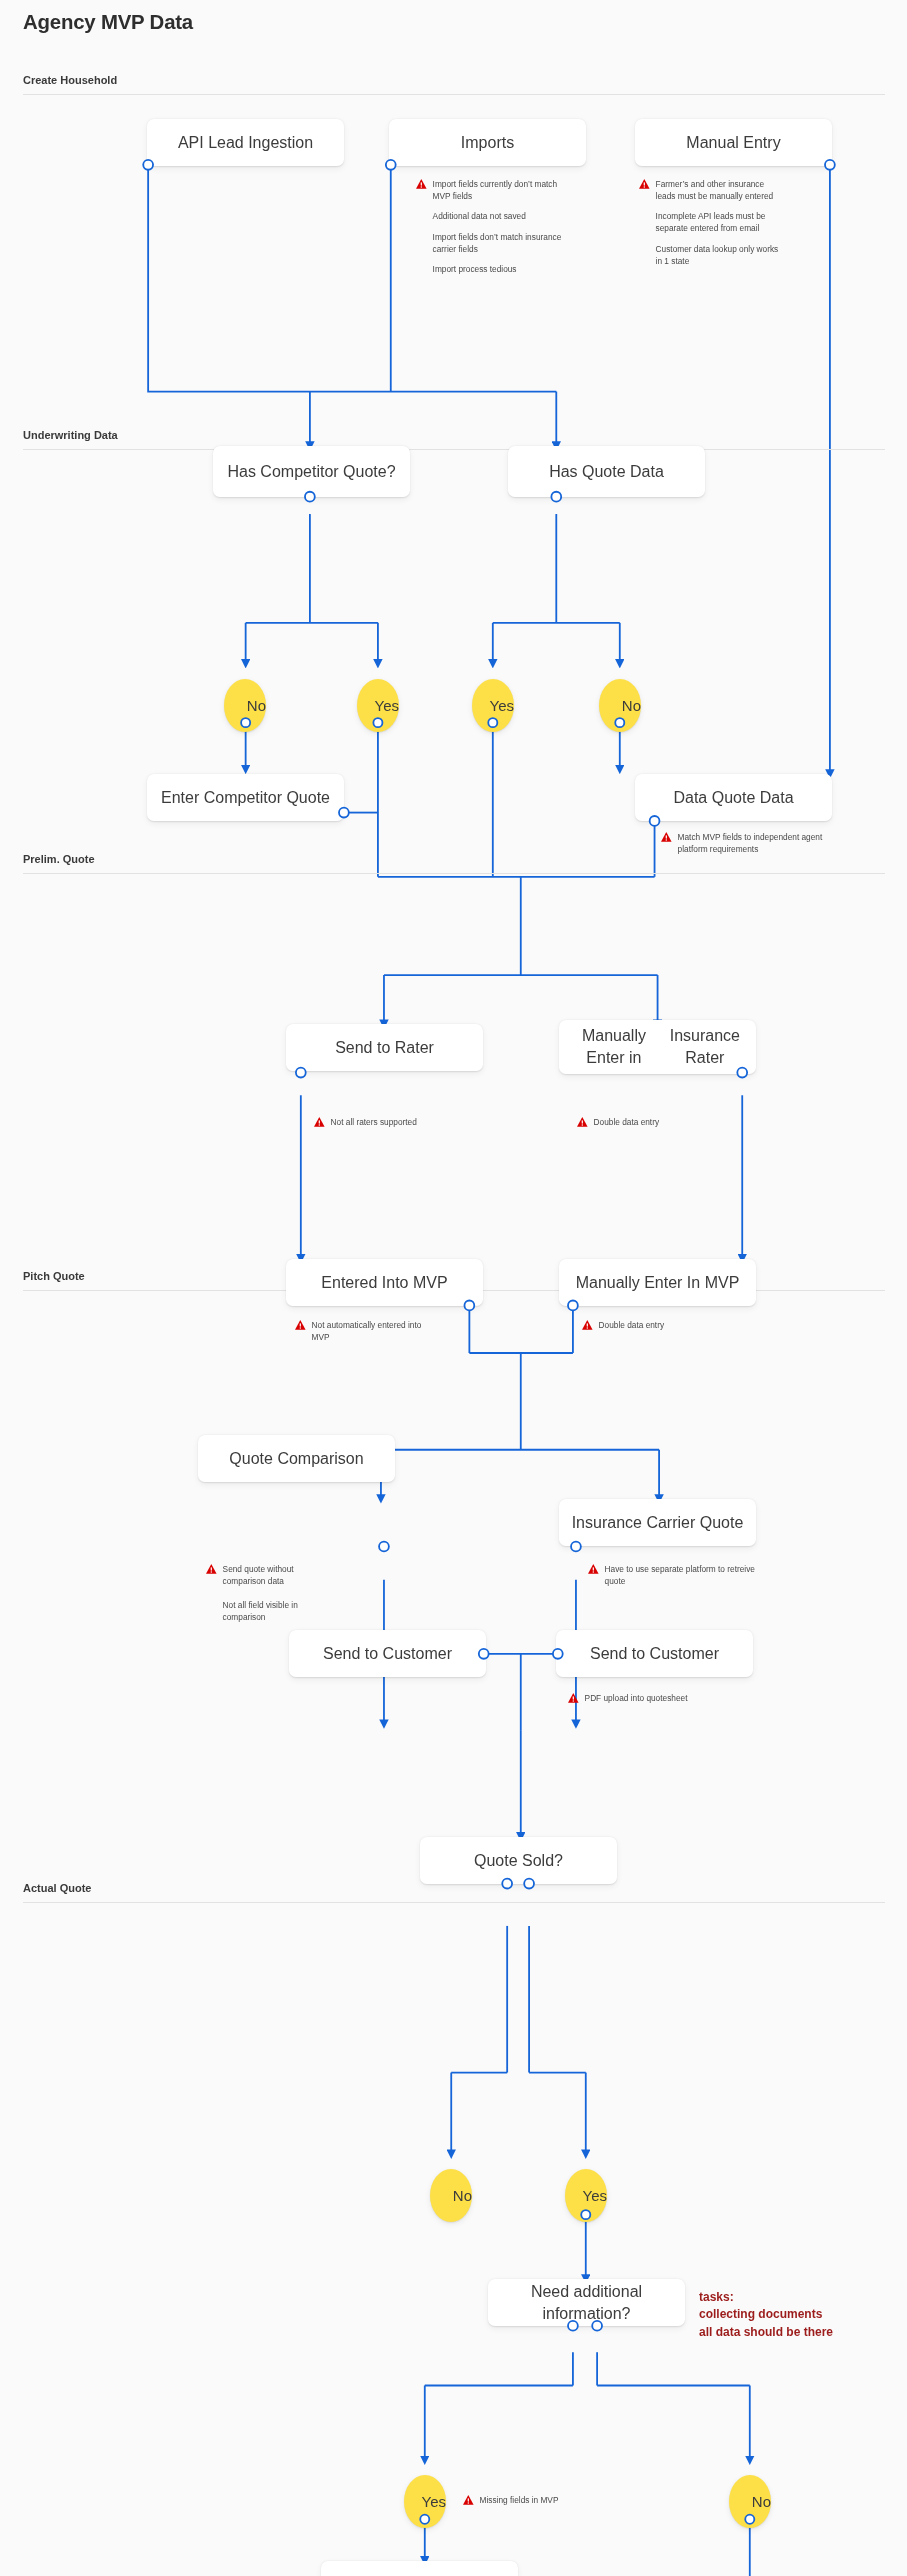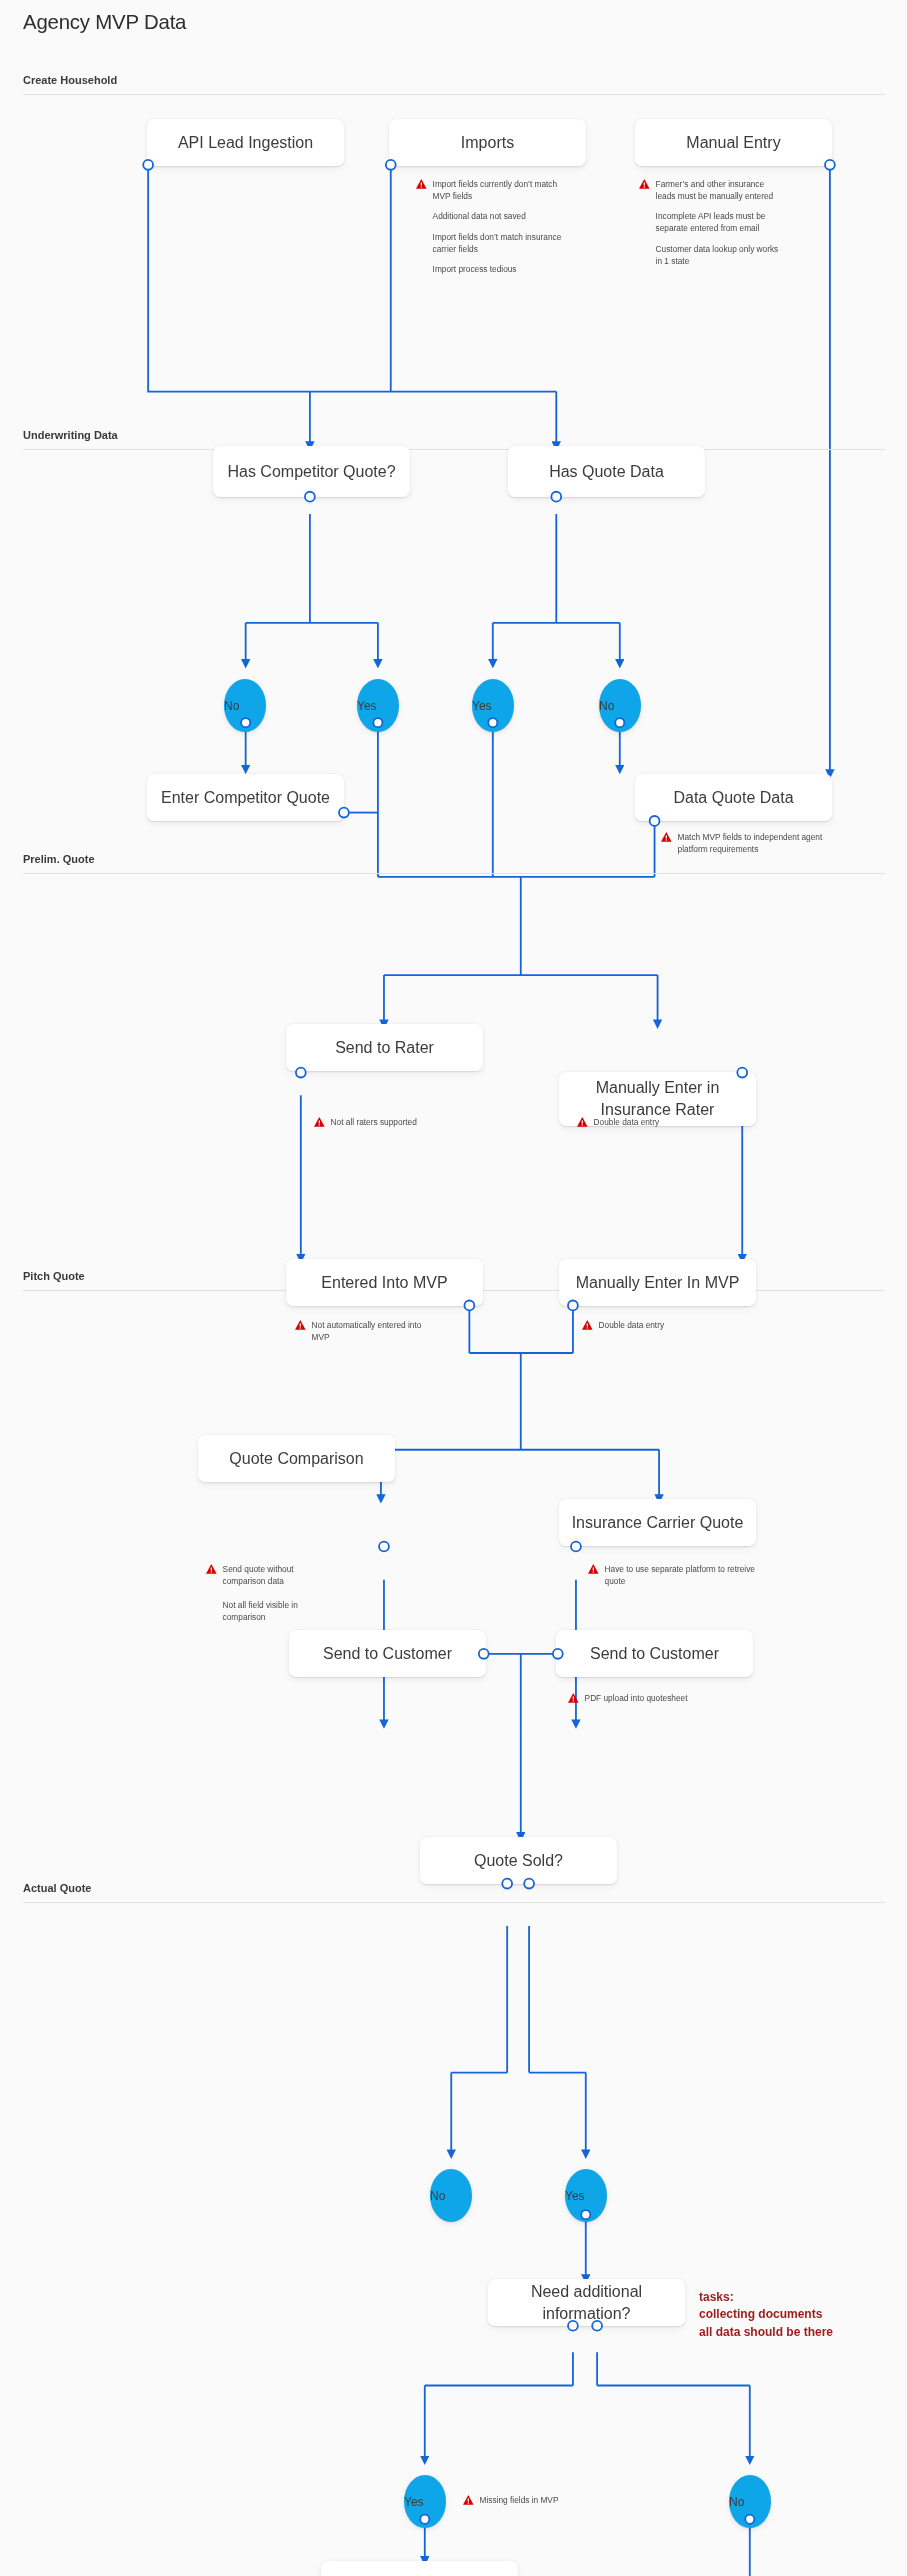--- a/index.html
+++ b/index.html
@@ -1,36 +1,36 @@
 <!DOCTYPE html>
 <html style="font-size:12px"><head>
 <meta charset="utf-8">
 <style>
   html,body{margin:0;padding:0;background:#fafafa;}
   body{font-family:"Liberation Sans","DejaVu Sans",sans-serif;-webkit-font-smoothing:antialiased;}
   #page{position:relative;width:907px;height:2576px;background:#fafafa;overflow:hidden;}
 
   
-  .page-title{position:absolute;left:23px;top:10.6px;font-size:20.4px;font-weight:normal;color:#2e2e2e;letter-spacing:-0.2px;}
+  .page-title{position:absolute;left:23px;top:10.6px;font-size:20.4px;font-weight:bold;color:#2e2e2e;letter-spacing:-0.2px;}
   .section{position:absolute;left:0;width:907px;}
   .section .slabel{position:absolute;left:23px;top:0;font-size:11px;font-weight:bold;color:#3a3a3a;white-space:nowrap;}
   .section .srule{position:absolute;left:23px;top:20.4px;width:862px;height:0.8px;background:#e2e2e2;}
 
   
   #wires{position:absolute;left:0;top:0;width:907px;height:2576px;pointer-events:none;}
 
   
   .node{position:absolute;background:#ffffff;border-radius:6.8px;
         box-shadow:0 0.8px 1.5px rgba(0,0,0,0.10),0 2.3px 6.8px rgba(0,0,0,0.06);
         display:flex;align-items:center;justify-content:center;text-align:center;
         font-size:16px;color:#3c3c3c;line-height:1.35;padding:0 7.6px;box-sizing:border-box;}
-  .pill{position:absolute;background:#0ea5e9;border-radius:50%;
+  .pill{position:absolute;background:#fde047;border-radius:50%;
         box-shadow:0 0.8px 1.5px rgba(0,0,0,0.10),0 2.3px 6px rgba(0,0,0,0.07);
-        display:flex;align-items:center;justify-content:flex-start;
-        font-size:12px;color:#3c3c3c;}
+        display:flex;align-items:center;justify-content:flex-end;
+        font-size:15px;color:#3c3c3c;}
 
   
   .ann{position:absolute;font-size:8.3px;color:#494949;line-height:1.45;}
   .ann .row{position:relative;display:block;margin-bottom:8.3px;}
   .ann .row:last-child{margin-bottom:0;}
   .ann .row.warn{padding-left:16.6px;}
   .ann .row.plain{padding-left:16.6px;}
   .warnico{position:absolute;left:0;top:0.8px;width:10.6px;height:9.8px;}
 
   .rednote{position:absolute;font-size:12px;line-height:1.45;color:#9c1b1b;font-weight:bold;}
@@ -221,21 +221,21 @@
     <span class="row warn"><svg class="warnico" viewBox="0 0 14 13">
           <path d="M7 0 L14 13 L0 13 Z" fill="#D90000"></path>
           <rect x="6.2" y="4.2" width="1.6" height="4.6" rx="0.7" fill="#fff"></rect>
           <circle cx="7" cy="10.6" r="0.95" fill="#fff"></circle>
         </svg><span>Match MVP fields to independent agent platform requirements</span></span>
   </div>
 
   <div class="node" style="left:286px;top:1024px;width:197px;height:47px">
     <span>Send to Rater</span>
   </div>
-  <div class="node" style="left:559px;top:1072px;width:197px;height:54px;flex-direction:column">
+  <div class="node" style="left:559px;top:1020px;width:197px;height:54px;flex-direction:row">
     <span>Manually Enter in</span>
     <span>Insurance Rater</span>
   </div>
 
   <div class="ann" style="left:314px;top:1116px;width:163px">
     <span class="row warn"><svg class="warnico" viewBox="0 0 14 13">
           <path d="M7 0 L14 13 L0 13 Z" fill="#D90000"></path>
           <rect x="6.2" y="4.2" width="1.6" height="4.6" rx="0.7" fill="#fff"></rect>
           <circle cx="7" cy="10.6" r="0.95" fill="#fff"></circle>
         </svg><span>Not all raters supported</span></span>

